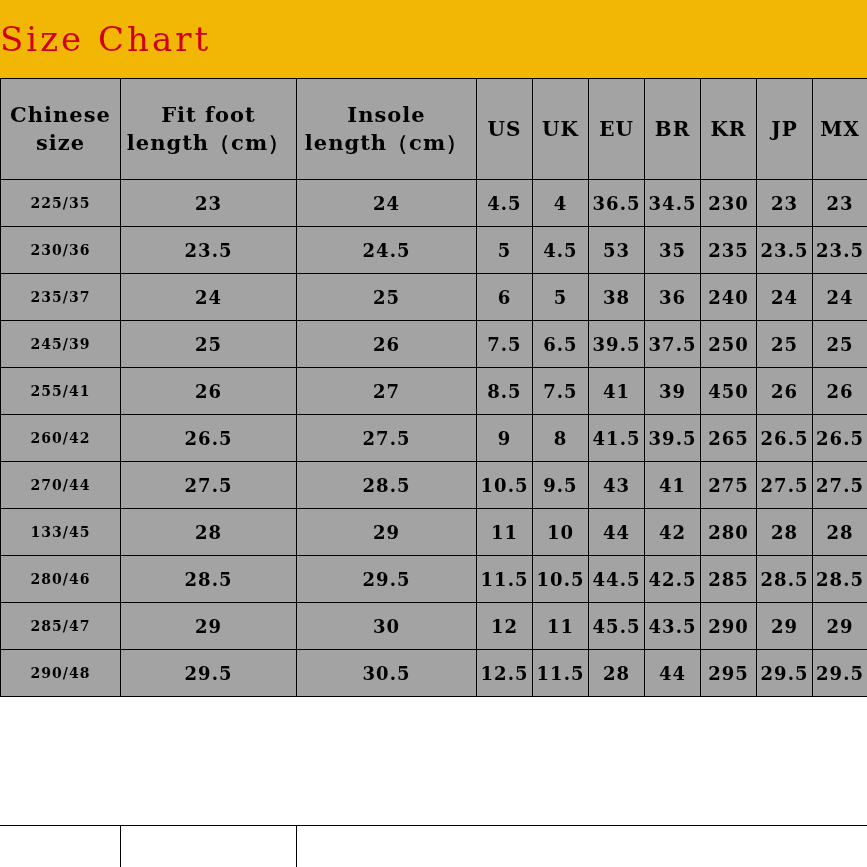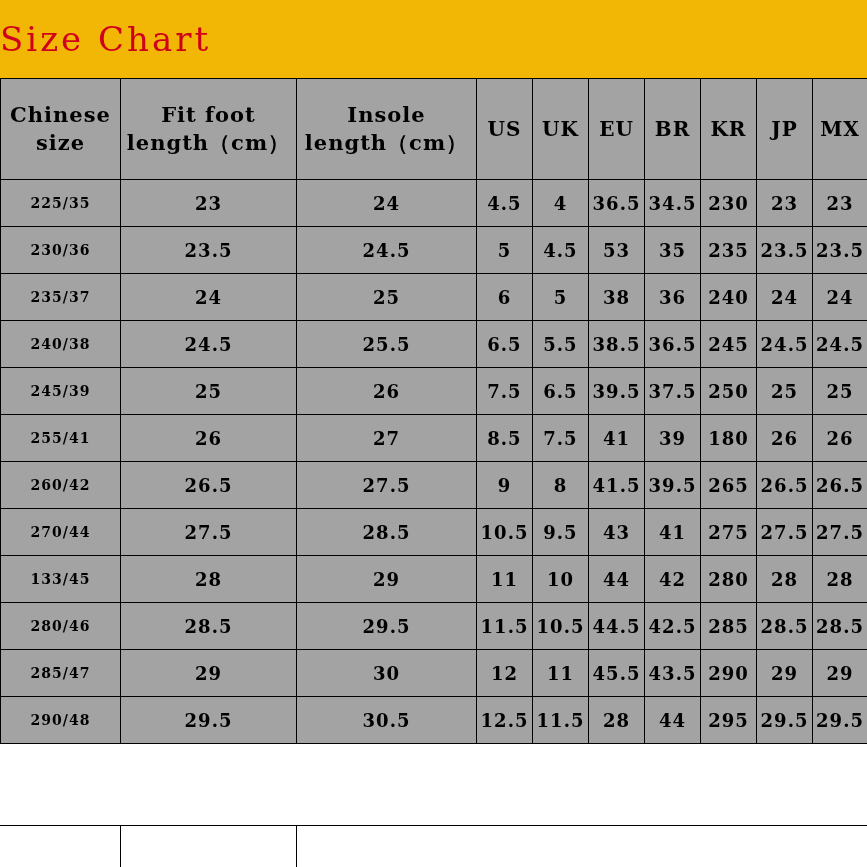--- a/index.html
+++ b/index.html
@@ -175,52 +175,40 @@
         <td>25</td>
         <td>6</td>
         <td>5</td>
         <td>38</td>
         <td>36</td>
         <td>240</td>
         <td>24</td>
         <td>24</td>
       </tr>
       <tr>
-        <td class="first-col">240/38</td>
-        <td>24.5</td>
-        <td>25.5</td>
-        <td>6.5</td>
-        <td>5.5</td>
-        <td>38.5</td>
-        <td>36.5</td>
-        <td>245</td>
-        <td>24.5</td>
-        <td>24.5</td>
-      </tr>
-      <tr>
         <td class="first-col">245/39</td>
         <td>25</td>
         <td>26</td>
         <td>7.5</td>
         <td>6.5</td>
         <td>39.5</td>
         <td>37.5</td>
         <td>250</td>
         <td>25</td>
         <td>25</td>
       </tr>
       <tr>
         <td class="first-col">255/41</td>
         <td>26</td>
         <td>27</td>
         <td>8.5</td>
         <td>7.5</td>
         <td>41</td>
         <td>39</td>
-        <td>180</td>
+        <td>450</td>
         <td>26</td>
         <td>26</td>
       </tr>
       <tr>
         <td class="first-col">260/42</td>
         <td>26.5</td>
         <td>27.5</td>
         <td>9</td>
         <td>8</td>
         <td>41.5</td>

